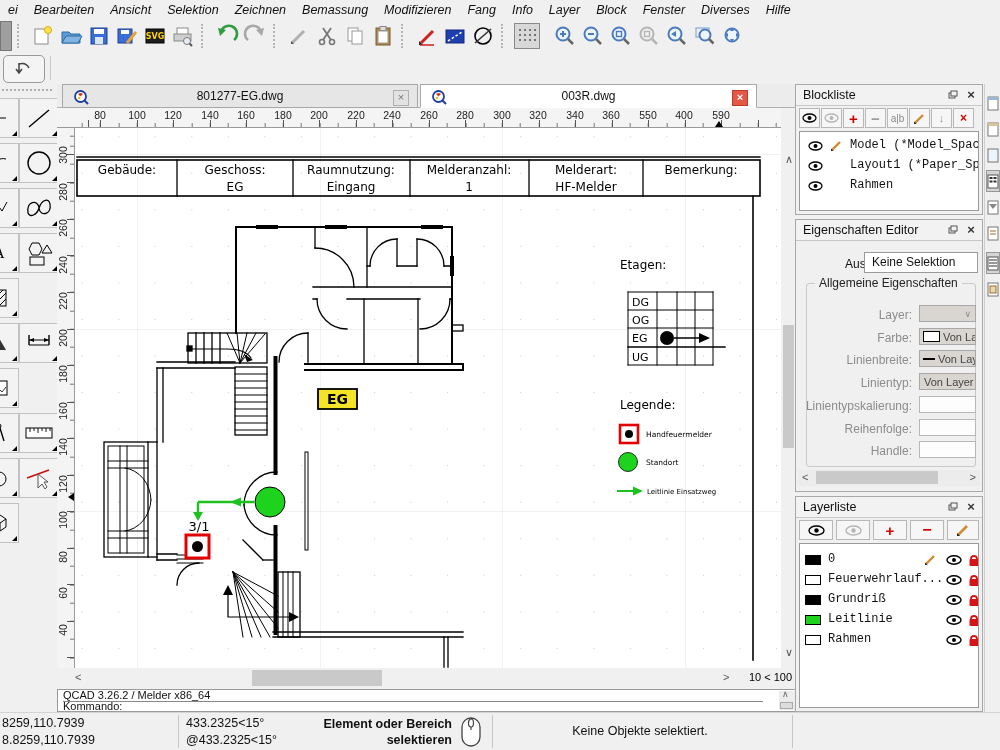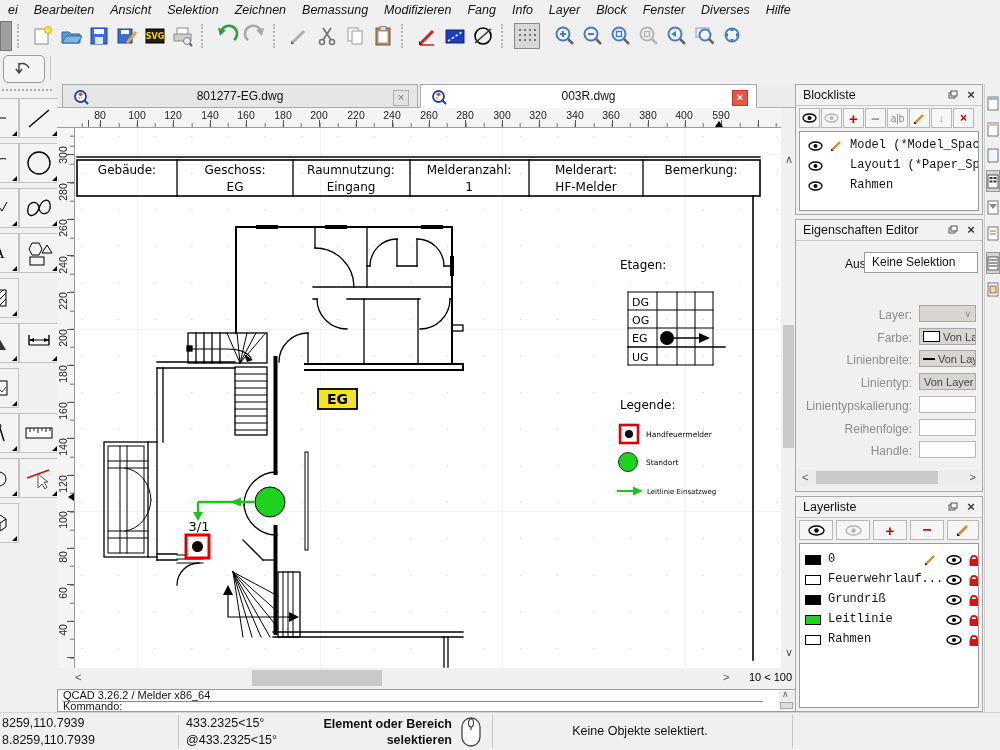--- a/index.html
+++ b/index.html
@@ -492,21 +492,21 @@
     <span class="rl" style="left:196px;">180</span>
     <span class="rl" style="left:232px;">200</span>
     <span class="rl" style="left:269px;">220</span>
     <span class="rl" style="left:305px;">240</span>
     <span class="rl" style="left:342px;">260</span>
     <span class="rl" style="left:378px;">280</span>
     <span class="rl" style="left:415px;">300</span>
     <span class="rl" style="left:451px;">320</span>
     <span class="rl" style="left:488px;">340</span>
     <span class="rl" style="left:524px;">360</span>
-    <span class="rl" style="left:561px;">380</span>
+    <span class="rl" style="left:561px;">550</span>
     <span class="rl" style="left:597px;">400</span>
     <span class="rl" style="left:634px;">590</span>
     <span class="hmarker" style="left:640px;"></span>
   </div>
   <div class="ruler-v">
     <span class="rlv" style="top:19px;">300</span>
     <span class="rlv" style="top:56px;">280</span>
     <span class="rlv" style="top:92px;">260</span>
     <span class="rlv" style="top:129px;">240</span>
     <span class="rlv" style="top:165px;">220</span>
@@ -836,20 +836,23 @@
       <span class="pt-btn pt-float">
           <svg width="10" height="10">
             <rect x="1" y="3" width="6" height="5" fill="none" stroke="#555"></rect>
             <rect x="3" y="1" width="6" height="5" fill="#f2f2f2" stroke="#555"></rect>
           </svg>
         </span>
       <span class="pt-btn pt-close">×</span>
     </div>
     <div style="position:absolute;left:16px;top:37px;font-size:12px;margin-left:33px;">Auswahl:</div>
     <div style="position:absolute;left:68px;top:32px;width:114px;height:21px;background:#fff;border:1px solid #9a9a9a;box-sizing:border-box;font-size:12px;line-height:19px;padding-left:7px;">Keine Selektion</div>
+    <div class="groupbox">
+      <span class="group-title">Allgemeine Eigenschaften</span>
+    </div>
     <div>
       <span class="prop-label" style="top:88px;">Layer:</span>
       <div class="prop-box prop-gray" style="top:85px;">
         <span style="position:absolute;right:4px;color:#8a8a8a;font-size:9px;">∨</span>
       </div>
     </div>
     <div>
       <span class="prop-label" style="top:111px;">Farbe:</span>
       <div class="prop-box prop-gray" style="top:108px;">
         <span style="display:inline-block;width:15px;height:9px;background:#fff;border:1px solid #000;margin:0 3px;flex:0 0 auto;"></span>

